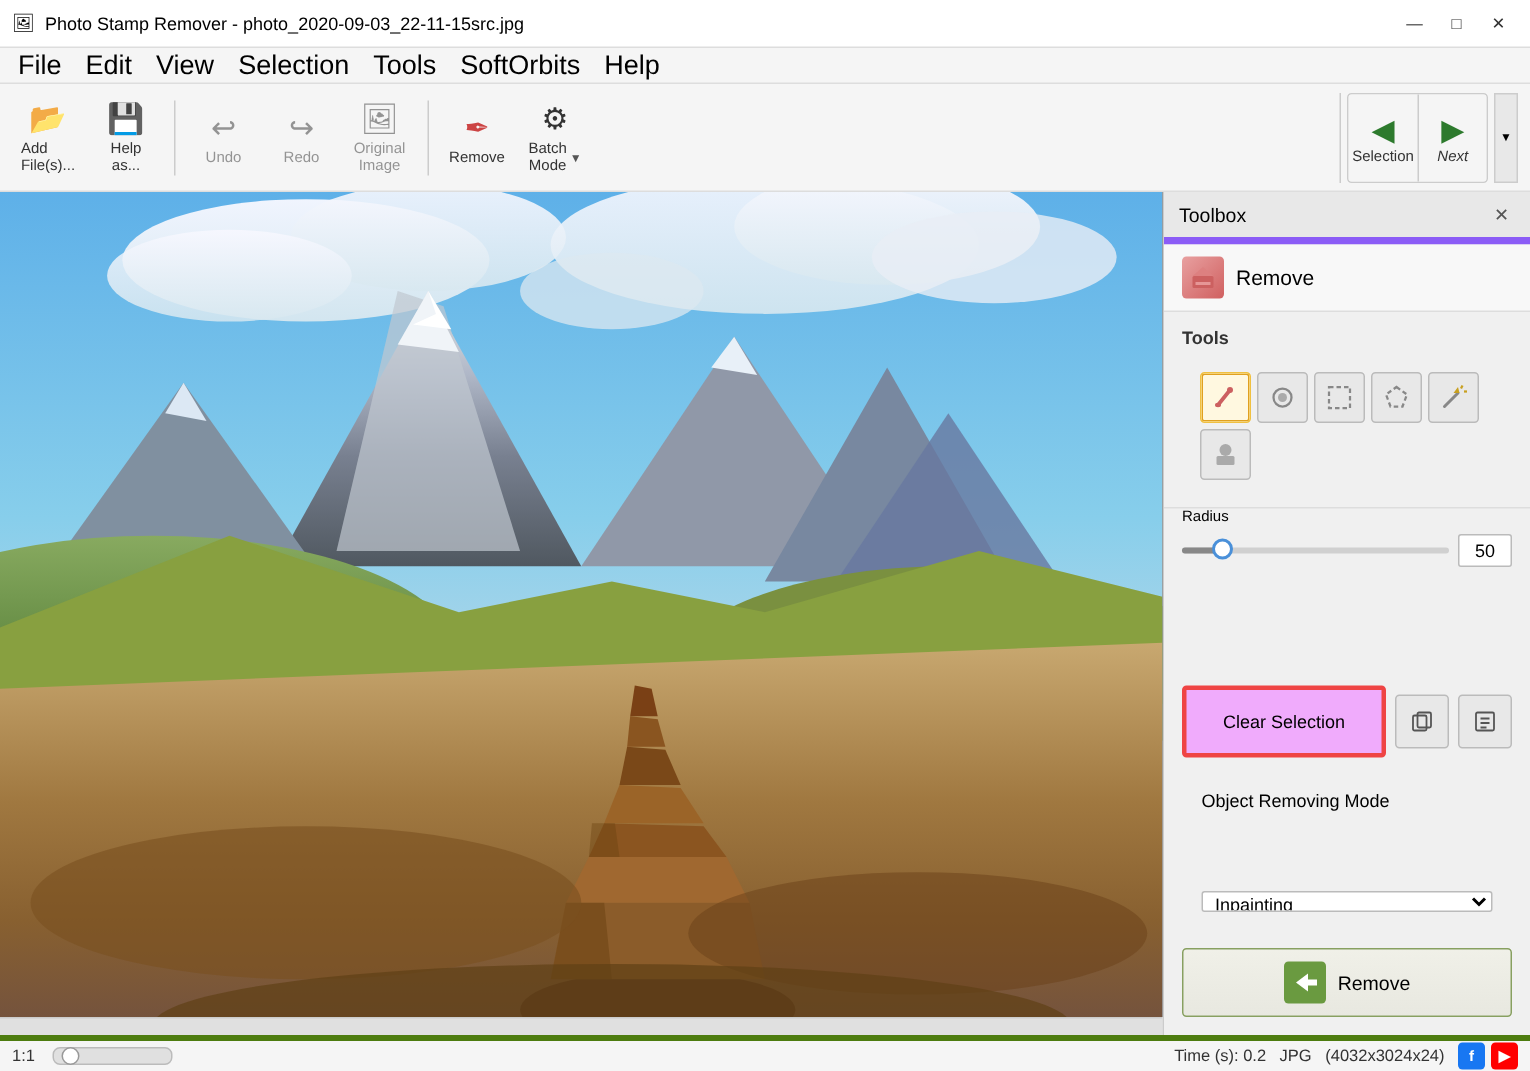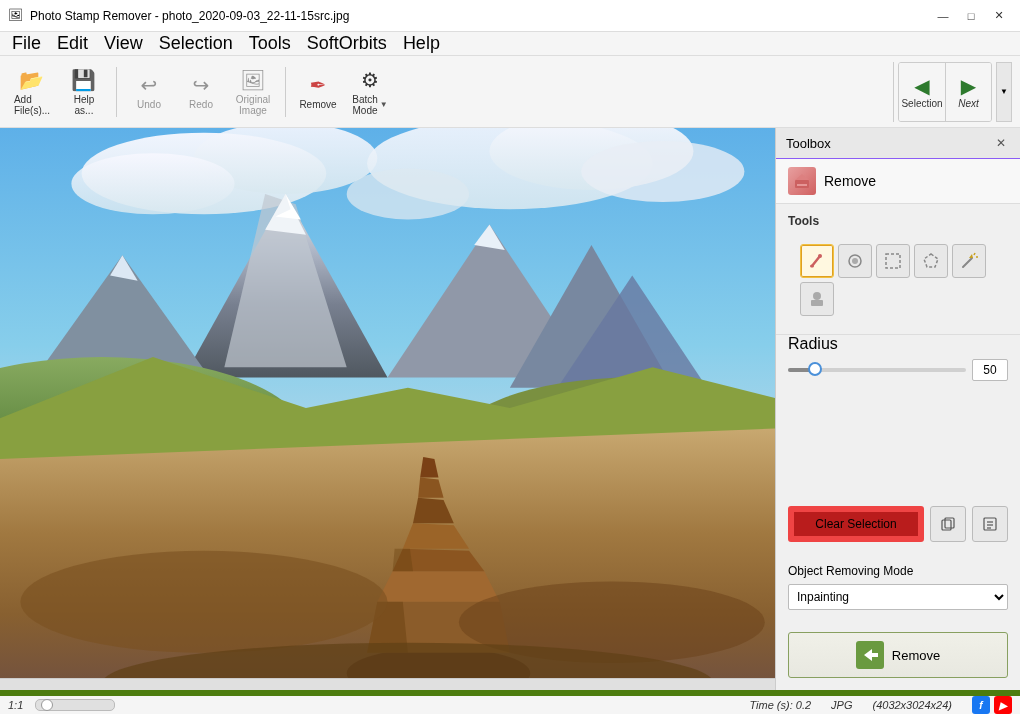--- a/index.html
+++ b/index.html
@@ -129,21 +129,21 @@
       display: flex;
       flex-direction: column;
       padding: 0;
     }
     .toolbox-header {
       display: flex;
       align-items: center;
       justify-content: space-between;
       background: #e8e8e8;
       padding: 6px 10px;
-      border-bottom: 1px solid #8b5cf6;
+      border-bottom: 5px solid #8b5cf6;
     }
     .toolbox-title { font-size: 13px; font-weight: normal; }
     .toolbox-close {
       width: 18px; height: 18px;
       border: none; background: transparent;
       cursor: pointer; font-size: 12px; color: #555;
     }
 
     .toolbox-section {
       padding: 10px 12px;
@@ -189,21 +189,21 @@
       cursor: pointer;
       display: flex; align-items: center; justify-content: center;
       font-size: 16px;
     }
     .tool-btn.active { background: #fff8e0; border-color: #f0c040; box-shadow: inset 0 0 0 1px #e0a020; }
 
     
     .radius-row {
       padding: 0 12px 10px;
     }
-    .radius-label { font-size: 16px; margin-bottom: 6px; }
+    .radius-label { font-size: 10px; margin-bottom: 6px; }
     .slider-row { display: flex; align-items: center; gap: 6px; }
     .slider-track {
       flex: 1;
       height: 4px;
       background: #d0d0d0;
       border-radius: 2px;
       position: relative;
       cursor: pointer;
     }
     .slider-fill {
@@ -233,51 +233,52 @@
 
     
     .clear-sel-row {
       display: flex;
       align-items: center;
       gap: 6px;
       padding: 8px 12px 12px;
     }
     .clear-sel-btn {
       flex: 1;
-      height: 36px;
-      border: 6px solid #ef4444;
-      background: #b91c1c;
+      height: 48px;
+      border: 3px solid #ef4444;
+      background: #f0abfc;
       border-radius: 3px;
       cursor: pointer;
       font-size: 12px;
     }
     .icon-btn {
       width: 36px; height: 36px;
       border: 1px solid #bbb;
       background: #e8e8e8;
       border-radius: 3px;
       cursor: pointer;
       display: flex; align-items: center; justify-content: center;
       font-size: 14px;
     }
 
     
     .mode-section {
-      padding: 10px 12px;
+      padding: 10px 25px;
     }
     .mode-label { font-size: 12px; margin-bottom: 6px; }
     .mode-select {
       width: 100%;
-      height: 26px;
+      height: 14px;
       border: 1px solid #bbb;
       background: #fff;
       border-radius: 2px;
       font-size: 12px;
       padding: 0 4px;
       cursor: pointer;
+      margin-top: 47px;
     }
 
     
     .remove-btn-section {
       padding: 12px;
     }
     .remove-action-btn {
       width: 100%;
       height: 46px;
       border: 1px solid #88a060;
@@ -295,36 +296,35 @@
       background: #6a9a40;
       border-radius: 3px;
       display: flex; align-items: center; justify-content: center;
       color: #fff;
       font-size: 16px;
     }
 
     
     .status-bar {
       background: #f5f5f5;
-      border-top: 6px solid #4d7c0f;
+      border-top: 4px solid #4d7c0f;
       display: flex;
       align-items: center;
       padding: 2px 8px;
       height: 24px;
       font-size: 11px;
       color: #333;
       gap: 12px;
-      font-style: italic;
     }
     .status-zoom { display: flex; align-items: center; gap: 4px; }
     .status-right {
       margin-left: auto;
       display: flex;
       align-items: center;
-      gap: 20px;
+      gap: 9px;
     }
     .status-social {
       display: flex; gap: 4px; align-items: center;
     }
     .social-icon {
       width: 18px; height: 18px;
       border-radius: 3px;
       display: flex; align-items: center; justify-content: center;
       font-size: 10px;
       color: #fff;

